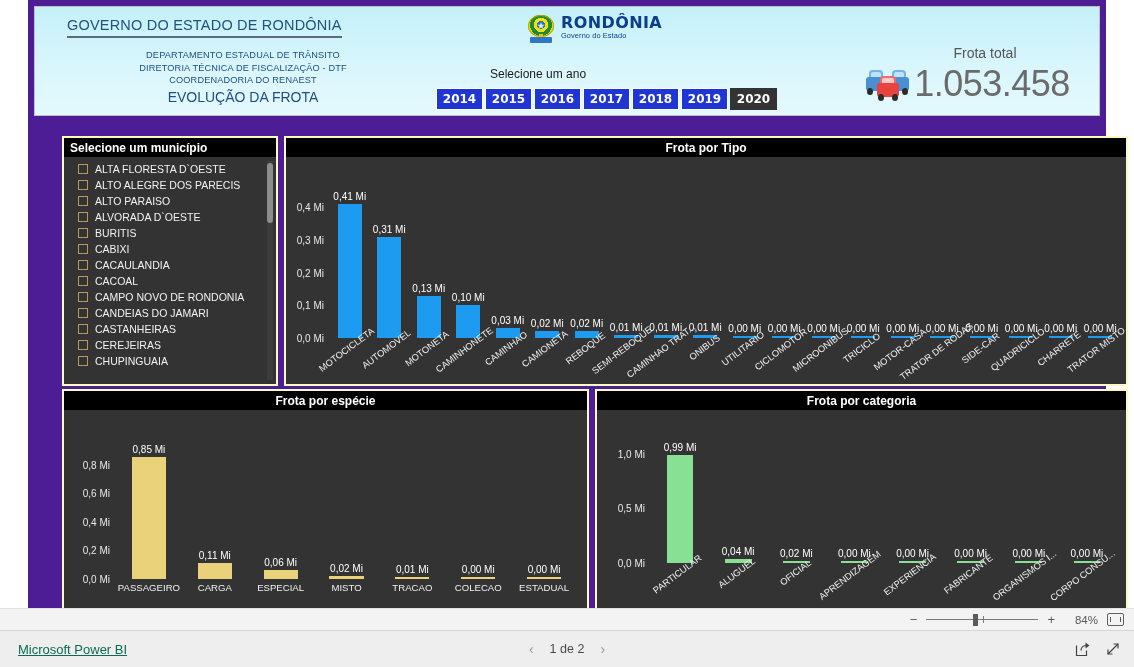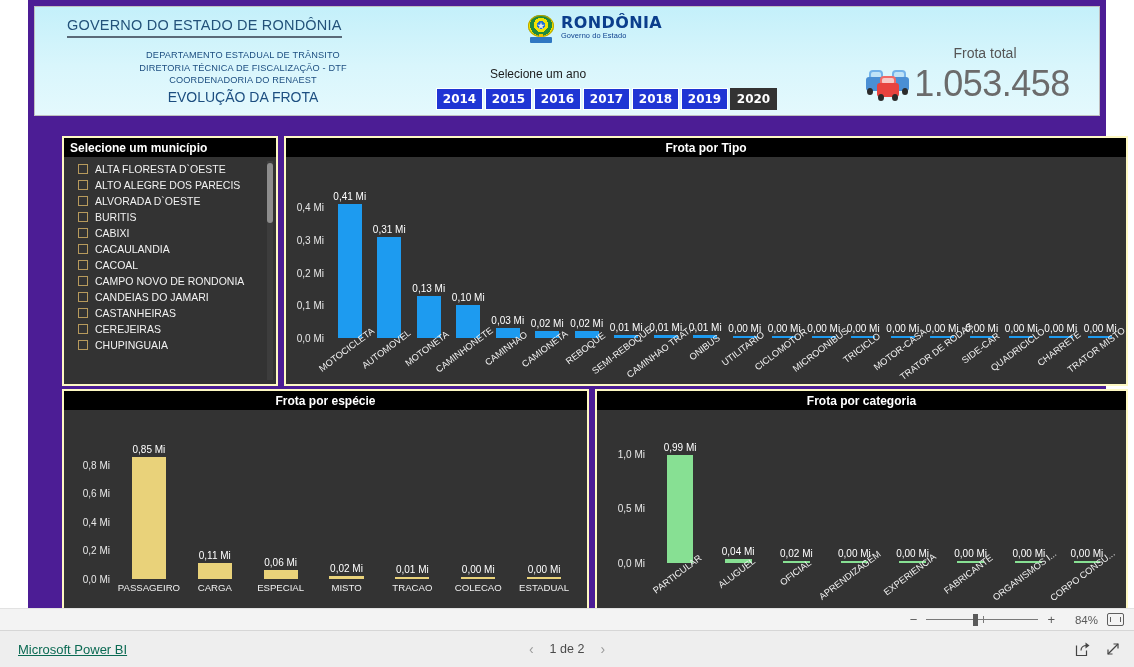--- a/index.html
+++ b/index.html
@@ -317,20 +317,24 @@
           <div class="muni-item">
             <span class="muni-chk"></span>
             <span>ALTA FLORESTA D`OESTE</span>
           </div>
           <div class="muni-item">
             <span class="muni-chk"></span>
             <span>ALTO ALEGRE DOS PARECIS</span>
           </div>
           <div class="muni-item">
             <span class="muni-chk"></span>
+            <span>ALTO PARAISO</span>
+          </div>
+          <div class="muni-item">
+            <span class="muni-chk"></span>
             <span>ALVORADA D`OESTE</span>
           </div>
           <div class="muni-item">
             <span class="muni-chk"></span>
             <span>BURITIS</span>
           </div>
           <div class="muni-item">
             <span class="muni-chk"></span>
             <span>CABIXI</span>
           </div>

